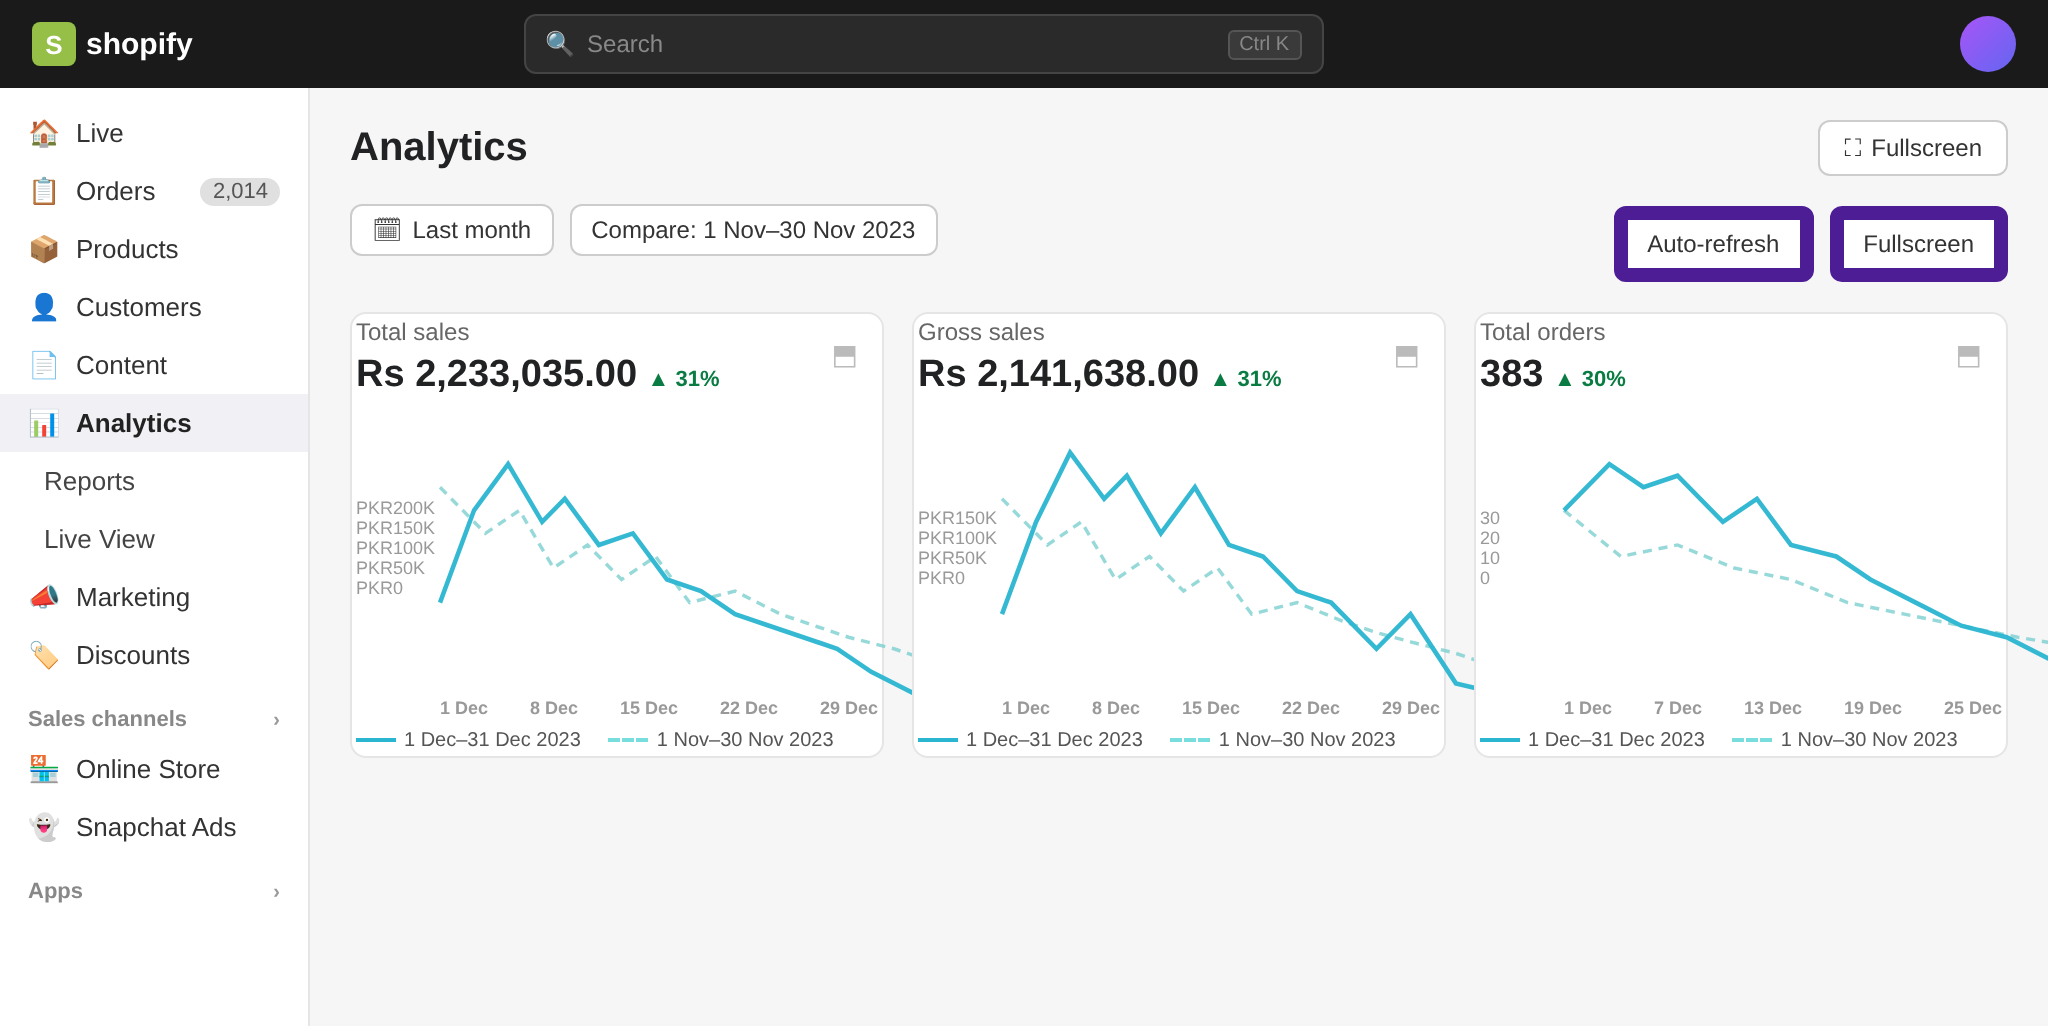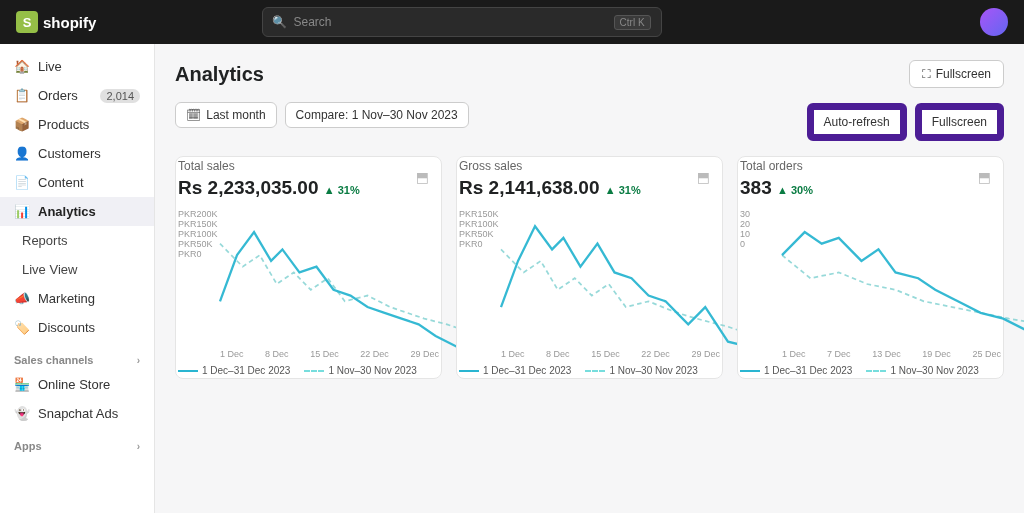--- a/index.html
+++ b/index.html
@@ -259,34 +259,35 @@
       vertical-align: middle;
     }
 
     .chart-yaxis {
       position: absolute;
       left: 0;
       top: 0;
       bottom: 20px;
       display: flex;
       flex-direction: column;
-      justify-content: flex-start;
+      justify-content: center;
       font-size: 9px;
       color: #999;
       width: 42px;
     }
     .chart-xaxis {
       position: absolute;
       bottom: 0;
       left: 42px;
       right: 0;
       display: flex;
       justify-content: space-between;
       font-size: 9px;
       color: #999;
+      font-weight: bold;
     }
     .chart-svg {
       position: absolute;
       left: 42px;
       top: 0;
       right: 0;
       bottom: 20px;
     }
 
     svg.chart { width: 100%; height: 100%; overflow: visible; }

